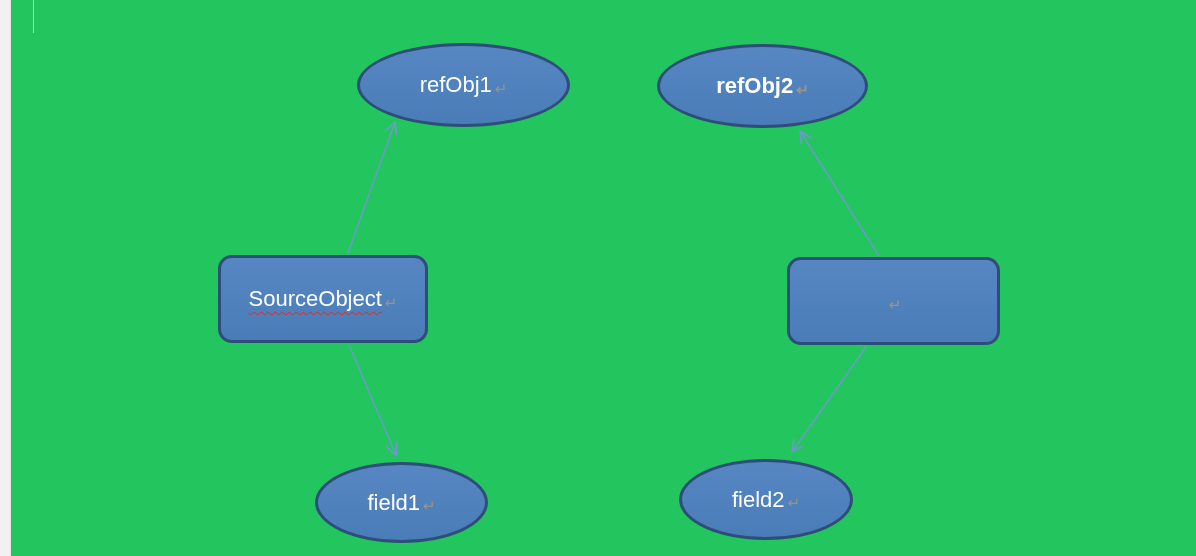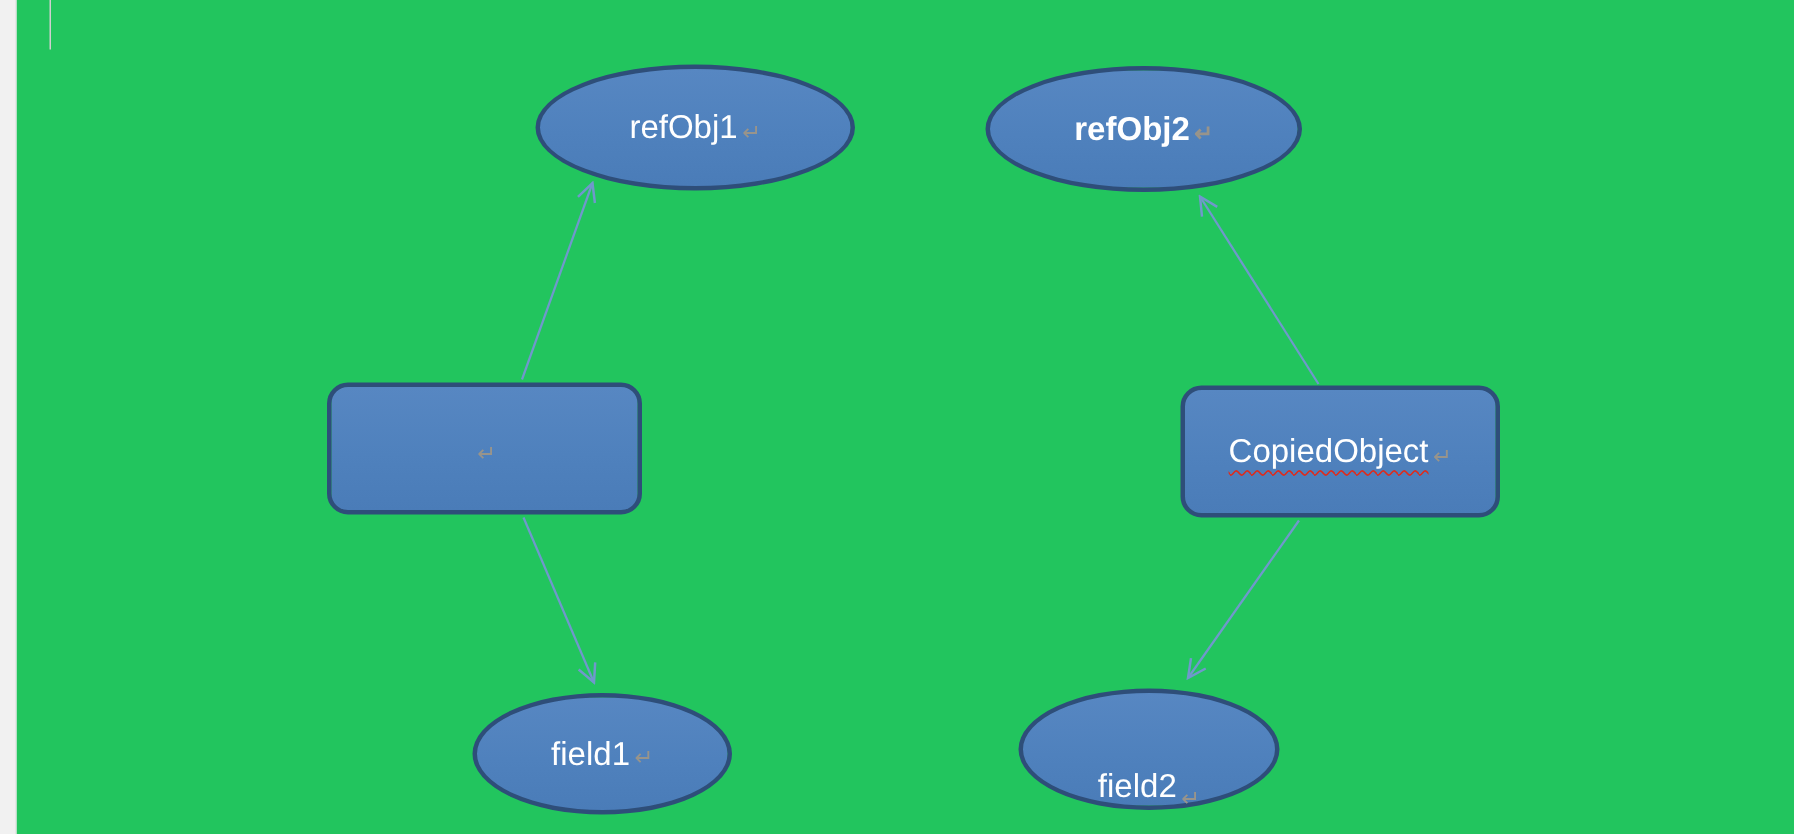--- a/index.html
+++ b/index.html
@@ -97,31 +97,31 @@
     <span class="label">refObj1</span>
     <span class="format-mark">↵</span>
   </div>
 
   <div class="node ellipse" style="left:657px; top:44px; width:211px; height:84px;font-weight:bold;">
     <span class="label">refObj2</span>
     <span class="format-mark">↵</span>
   </div>
 
   <div class="node rounded-rect" style="left:218px; top:255px; width:210px; height:88px;">
+    <span class="label misspelled">SourceObject</span>
     <span class="format-mark">↵</span>
   </div>
 
   <div class="node rounded-rect" style="left:787px; top:257px; width:213px; height:88px;">
-    <span class="label misspelled">CopiedObject</span>
     <span class="format-mark">↵</span>
   </div>
 
   <div class="node ellipse" style="left:315px; top:462px; width:173px; height:81px;text-align:center;">
     <span class="label">field1</span>
     <span class="format-mark">↵</span>
   </div>
 
-  <div class="node ellipse" style="left:679px; top:459px; width:174px; height:81px;align-items:flex-end;">
+  <div class="node ellipse" style="left:679px; top:459px; width:174px; height:81px;">
     <span class="label">field2</span>
     <span class="format-mark">↵</span>
   </div>
 
 </div>
 
 </body></html>

